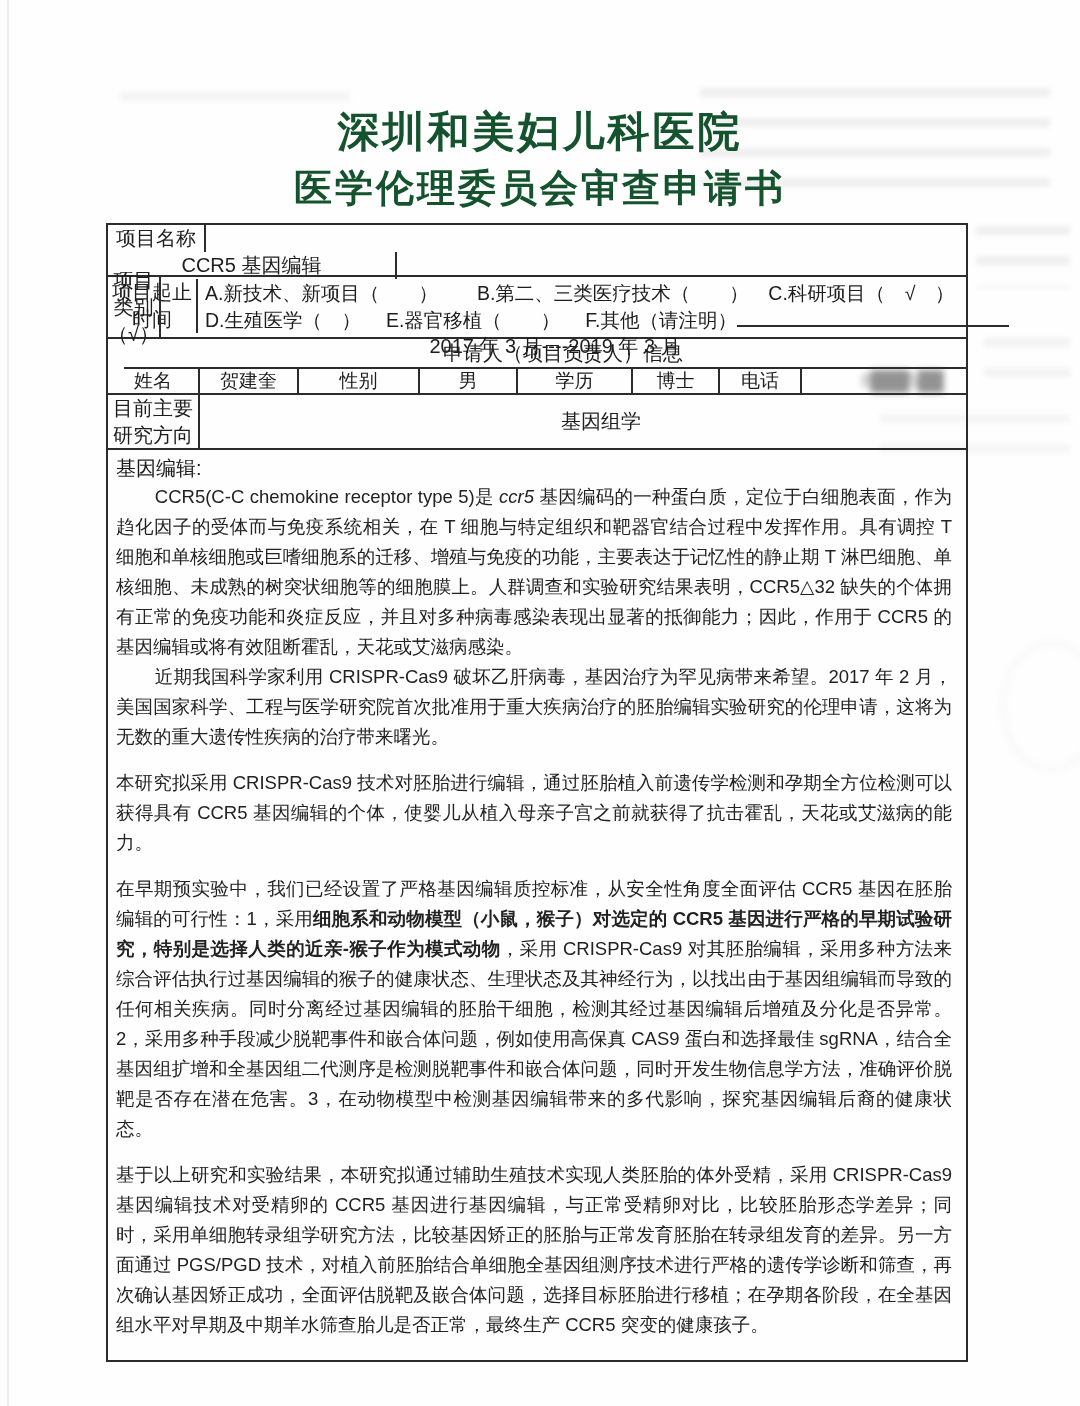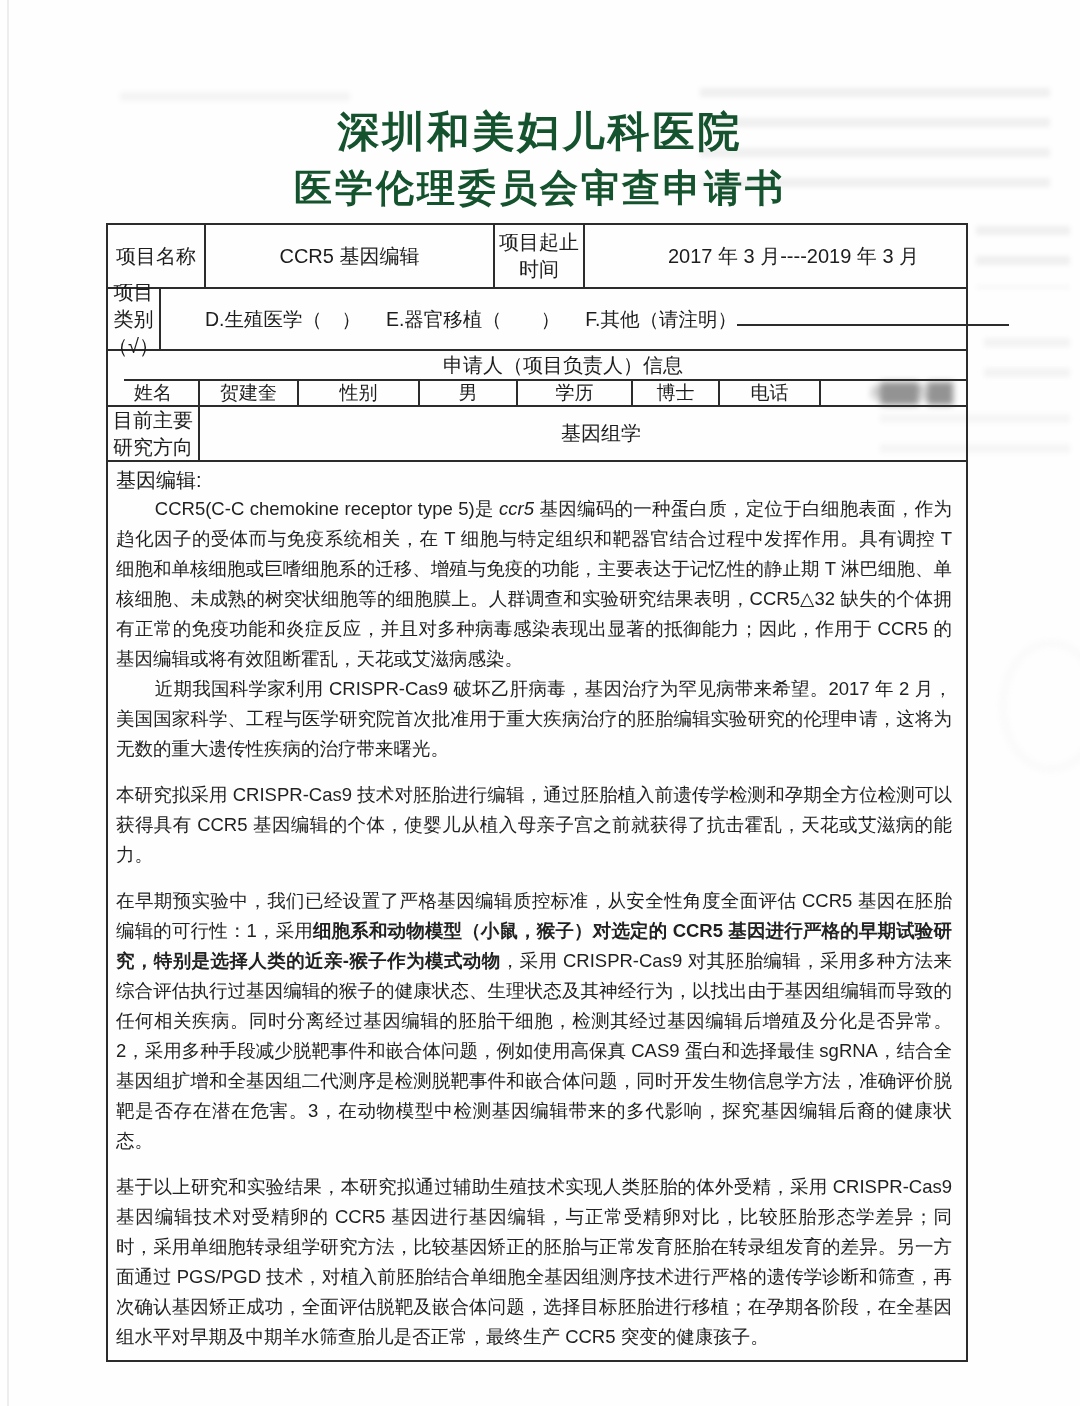--- a/index.html
+++ b/index.html
@@ -31,21 +31,21 @@
     position:absolute;left:106px;top:223px;width:862px;height:1139px;
     border:2px solid #2c2c2c;box-sizing:border-box;background:transparent;
   }
   .trow{display:flex;border-bottom:2px solid #2c2c2c;box-sizing:border-box;}
   .cell{box-sizing:border-box;border-right:2px solid #2c2c2c;display:flex;
     align-items:center;justify-content:center;font-size:20px;line-height:1.35;
     text-align:center;flex-direction:column;}
   .cell:last-child{border-right:none;padding-left:36px;}
   .cell.grow{flex:1;}
   .cell.left{align-items:flex-start;text-align:left;}
-  .r1{height:64px;}
+  .r1{height:52px;flex-direction:column;}
   .r2{height:62px;}
   .r3{height:30px;margin-left:16px;}
   .r4{height:26px;}
   .r4 .cell{font-size:19px;}
   .r5{height:55px;}
   .opts{padding:4px 0 4px 8px;font-size:19.5px;line-height:27px;}
   .opts div{white-space:nowrap;}
   .blankline{display:inline-block;width:272px;border-bottom:2px solid #2c2c2c;height:18px;vertical-align:baseline;}
   .redacted{filter:blur(3px);opacity:.55;color:#3c3c3c;letter-spacing:-1px;}
   
@@ -86,37 +86,38 @@
       <div class="cell grow">2017 年 3 月----2019 年 3 月</div>
     </div>
 
     <div class="trow r2">
       <div class="cell" style="width:98px">
         <span>项目类别</span>
         <span>（√）</span>
       </div>
       <div class="cell grow left">
         <div class="opts">
+          <div>A.新技术、新项目（　　）　　B.第二、三类医疗技术（　　）　C.科研项目（　√　）</div>
           <div><span>D.生殖医学（　）　 E.器官移植（　　）　 F.其他（请注明）</span><span class="blankline"></span></div>
         </div>
       </div>
     </div>
 
     <div class="trow r3">
       <div class="cell grow">申请人（项目负责人）信息</div>
     </div>
 
     <div class="trow r4">
       <div class="cell" style="width:92px">姓名</div>
       <div class="cell" style="width:99px">贺建奎</div>
       <div class="cell" style="width:121px">性别</div>
       <div class="cell" style="width:98px">男</div>
       <div class="cell" style="width:115px">学历</div>
       <div class="cell" style="width:87px">博士</div>
-      <div class="cell" style="width:101px">电话</div>
+      <div class="cell" style="width:82px">电话</div>
       <div class="cell grow">
         <span class="redacted">8███5██</span>
       </div>
     </div>
 
     <div class="trow r5">
       <div class="cell" style="width:92px">
         <span>目前主要</span>
         <span>研究方向</span>
       </div>

